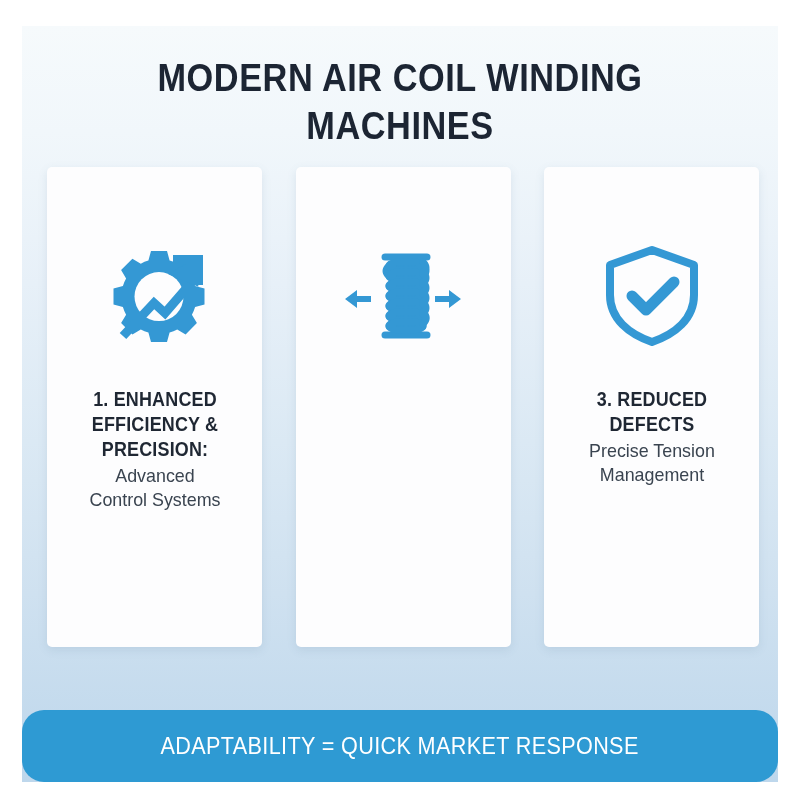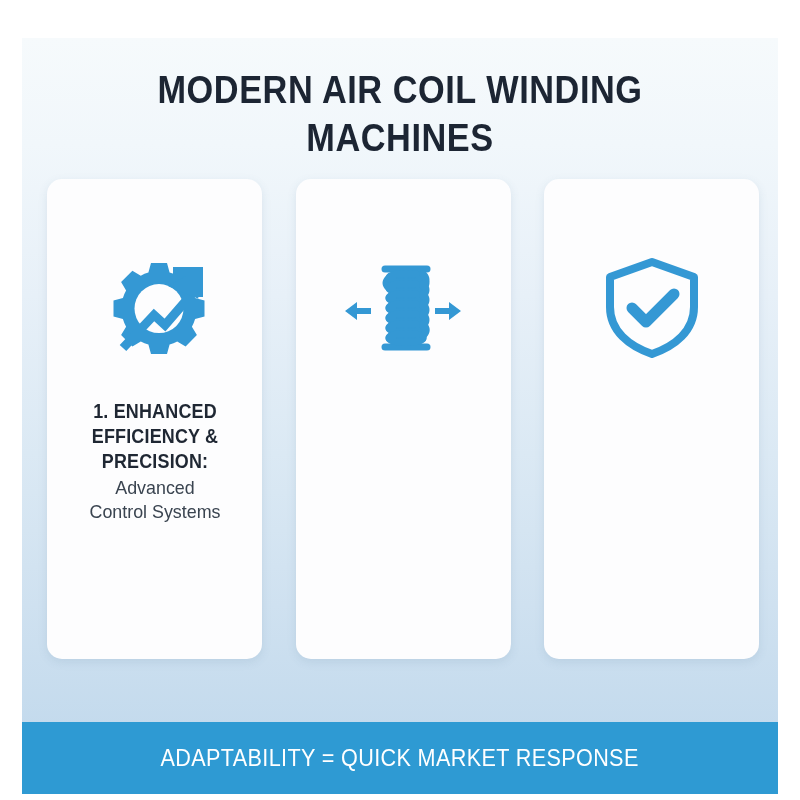--- a/index.html
+++ b/index.html
@@ -10,21 +10,21 @@
   body {
     width: 800px;
     height: 800px;
     overflow: hidden;
     font-family: "Liberation Sans", sans-serif;
   }
 
   .poster {
     position: absolute;
     left: 22px;
-    top: 38px;
+    top: 26px;
     width: 756px;
     height: 756px;
     background: linear-gradient(180deg,
         #f6fafc 0%,
         #f1f7fb 14%,
         #e7f0f8 34%,
         #dbe9f4 55%,
         #cfe1f0 75%,
         #c3daed 92%,
         #bed7ec 100%);
@@ -59,21 +59,21 @@
     width: 712px;
     height: 480px;
     display: flex;
     justify-content: space-between;
   }
   .card {
     position: relative;
     width: 215px;
     height: 480px;
     background: #fdfdfe;
-    border-radius: 15px;
+    border-radius: 5px;
     box-shadow: 0 3px 10px rgba(80,115,150,0.13);
     display: flex;
     flex-direction: column;
     align-items: center;
   }
 
   .icon-box {
     margin-top: 72px;
     width: 124px;
     height: 112px;
@@ -115,20 +115,21 @@
   .footer-band {
     position: absolute;
     left: 0;
     top: 684px;
     width: 756px;
     height: 72px;
     background: #2e9ad3;
     display: flex;
     align-items: center;
     justify-content: center;
+    border-radius: 22px;
   }
   .footer-text {
     color: #ffffff;
     font-family: "Liberation Sans Narrow", "Liberation Sans", sans-serif;
     font-size: 24px;
     font-weight: normal;
     letter-spacing: 0.4px;
     transform: scaleX(0.9);
     white-space: nowrap;
   }
@@ -192,20 +193,25 @@
       </div>
     </div>
 
     <div class="card">
       <div class="icon-box">
         <svg width="102" height="104" viewBox="0 0 102 104">
           <path d="M51 7 L93 22 V52 C93 76 74 91 51 99 C28 91 9 76 9 52 V22 Z" fill="none" stroke="#3498d4" stroke-width="8" stroke-linejoin="round"></path>
           <path d="M31 53 L45 67 L73 39" fill="none" stroke="#3498d4" stroke-width="11" stroke-linecap="round" stroke-linejoin="round"></path>
         </svg>
       </div>
+      <div class="card-text">
+        <span class="card-heading">3. REDUCED DEFECTS</span>
+        <span class="card-body">Precise Tension
+Management</span>
+      </div>
     </div>
 
   </div>
 
   <div class="footer-band">
     <span class="footer-text">ADAPTABILITY = QUICK MARKET RESPONSE</span>
   </div>
 
 </div>
 

